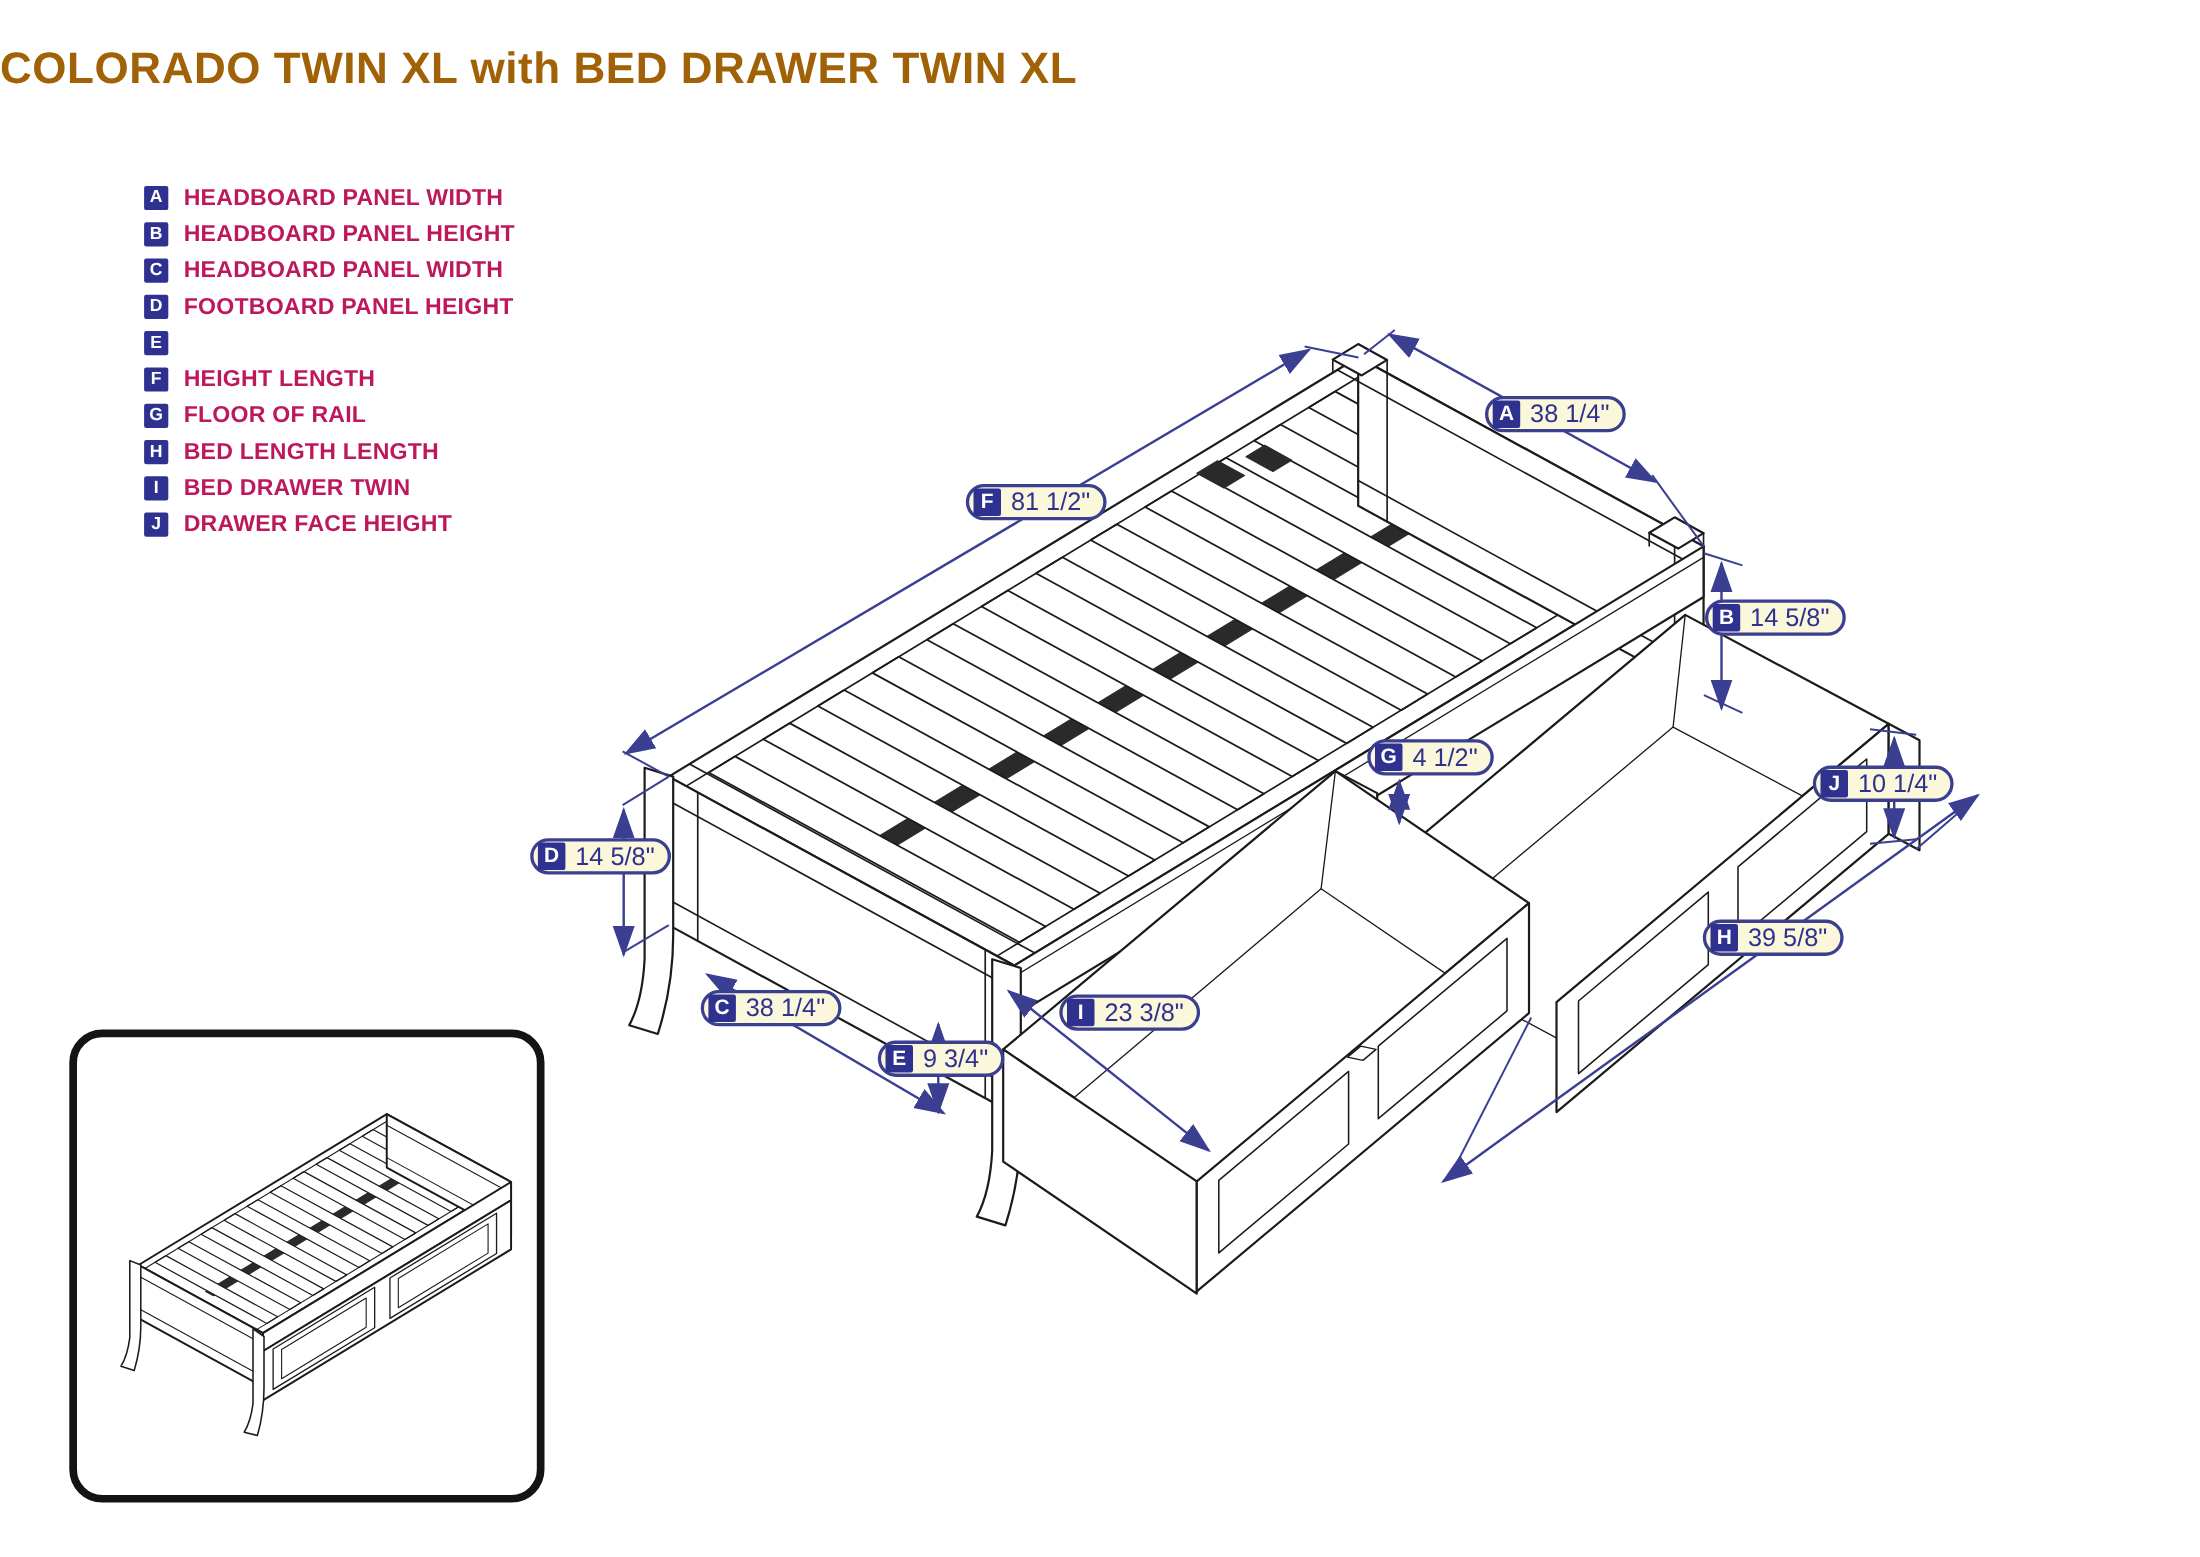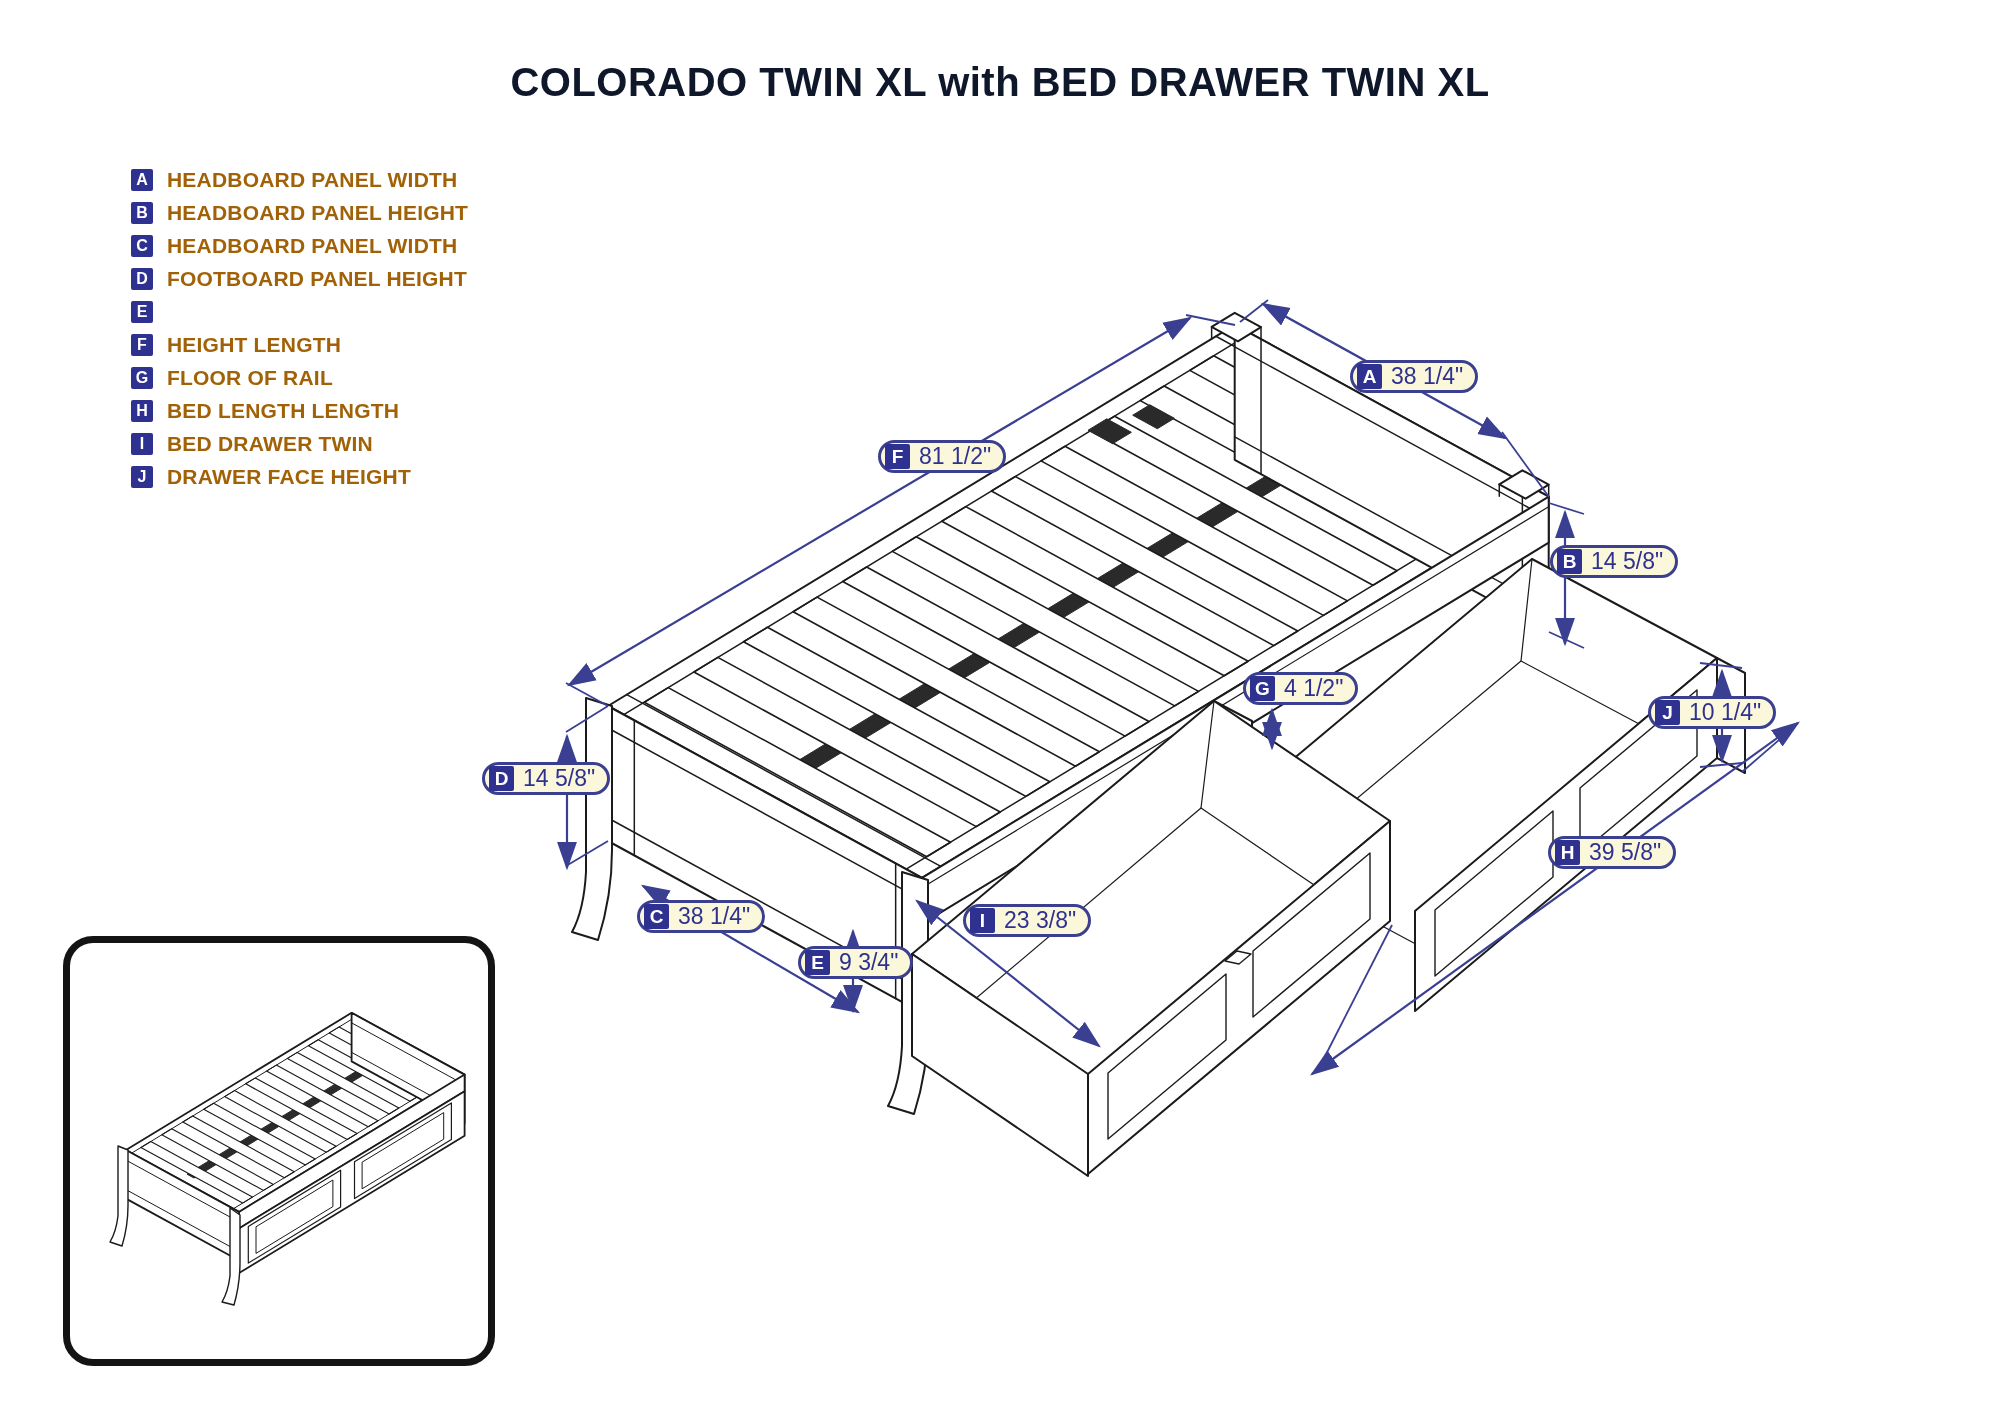--- a/index.html
+++ b/index.html
@@ -1,25 +1,25 @@
 <!DOCTYPE html>
 <html><head>
 <meta charset="utf-8">
 <style>
   html,body{margin:0;padding:0;background:#fff;}
   body{width:2000px;height:1415px;position:relative;overflow:hidden;
        font-family:"Liberation Sans",sans-serif;}
-  .title{position:absolute;top:40px;left:0;width:100%;text-align:center;
-         font-size:40px;font-weight:700;color:#0f172a;letter-spacing:.5px;margin-top:20px;}
+  .title{position:absolute;top:40px;left:0;width:100%;
+         font-size:40px;font-weight:700;color:#a16207;letter-spacing:.5px;}
   .legend{position:absolute;left:131px;top:163px;}
   .lrow{display:flex;align-items:center;height:33px;gap:14px;}
   .lbadge{width:22px;height:22px;background:#2e3190;color:#fff;font-weight:700;
           font-size:16px;display:flex;align-items:center;justify-content:center;
           border-radius:2px;flex:0 0 auto;}
-  .ltext{font-size:21px;font-weight:700;color:#a16207;letter-spacing:.2px;white-space:nowrap;}
+  .ltext{font-size:21px;font-weight:700;color:#be185d;letter-spacing:.2px;white-space:nowrap;}
   #diagram{position:absolute;left:0;top:0;width:2000px;height:1415px;}
   .pill{position:absolute;display:flex;align-items:center;gap:9px;height:33px;
         padding:0 12px 0 4px;background:#fbf7db;border:3px solid #3a3f8f;
         border-radius:17px;box-sizing:border-box;z-index:5;}
   .pbadge{width:25px;height:25px;background:#2e3190;color:#fff;font-weight:700;
           font-size:19px;display:flex;align-items:center;justify-content:center;
           border-radius:2px;flex:0 0 auto;}
   .pval{font-size:23px;color:#2e3190;white-space:nowrap;}
   .thumbbox{position:absolute;left:63px;top:936px;width:432px;height:430px;
             border:7px solid #141414;border-radius:30px;box-sizing:border-box;z-index:2;}

